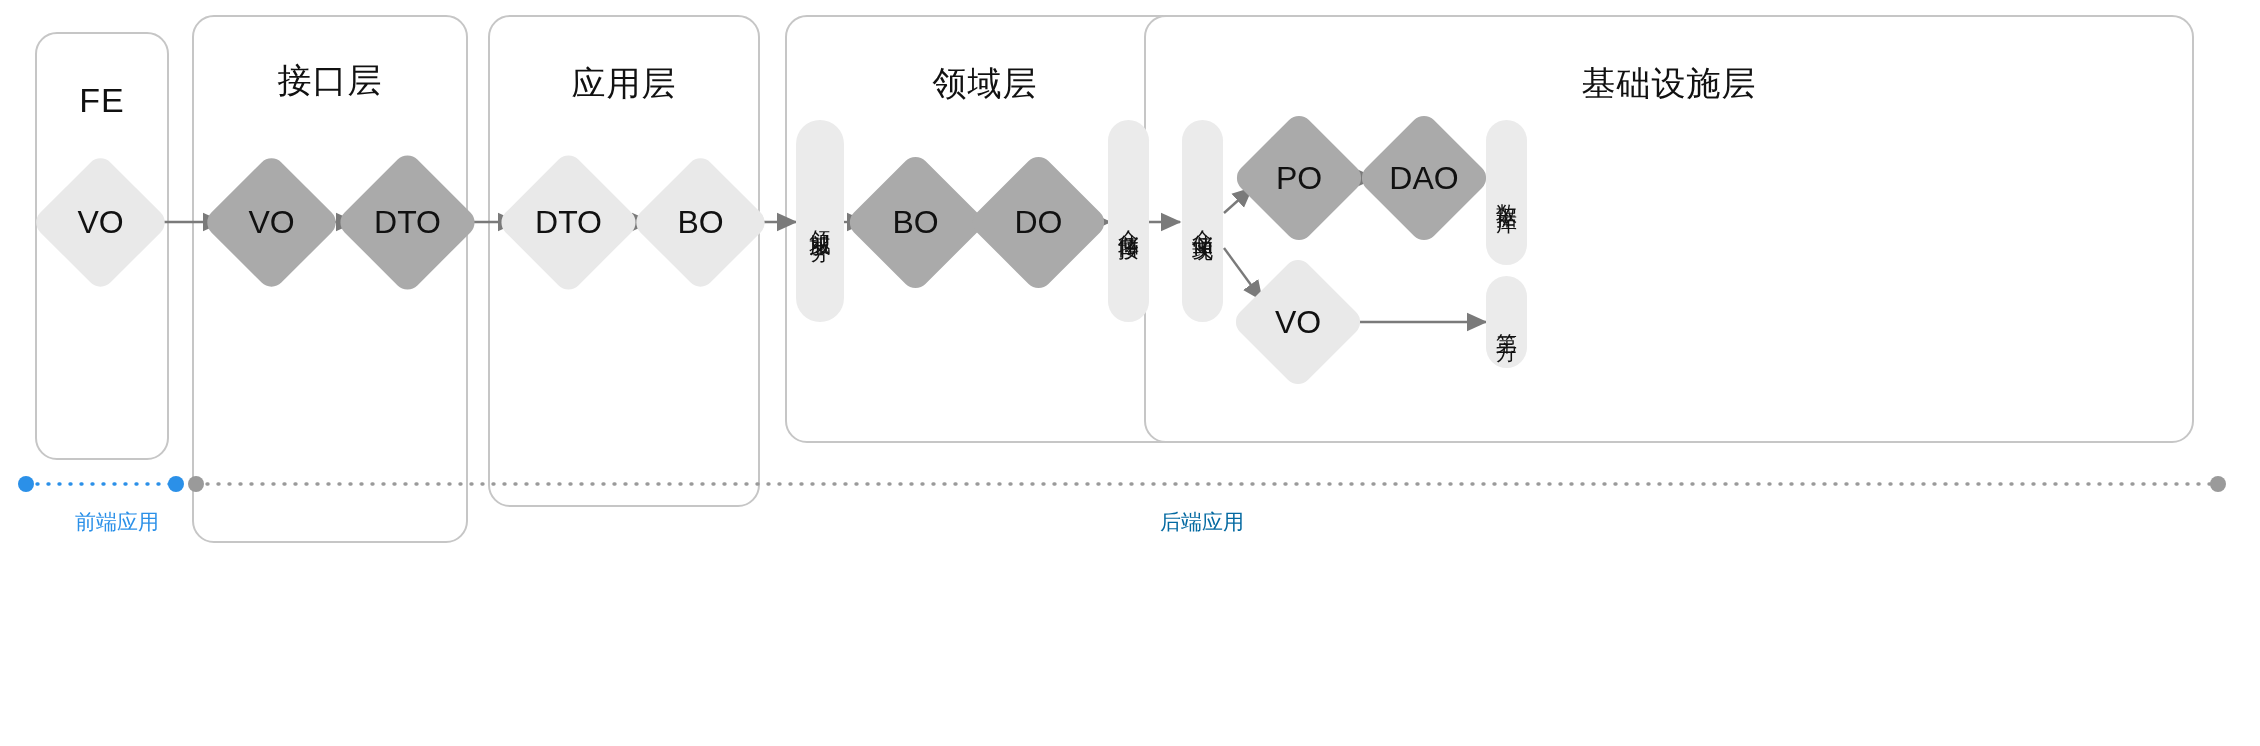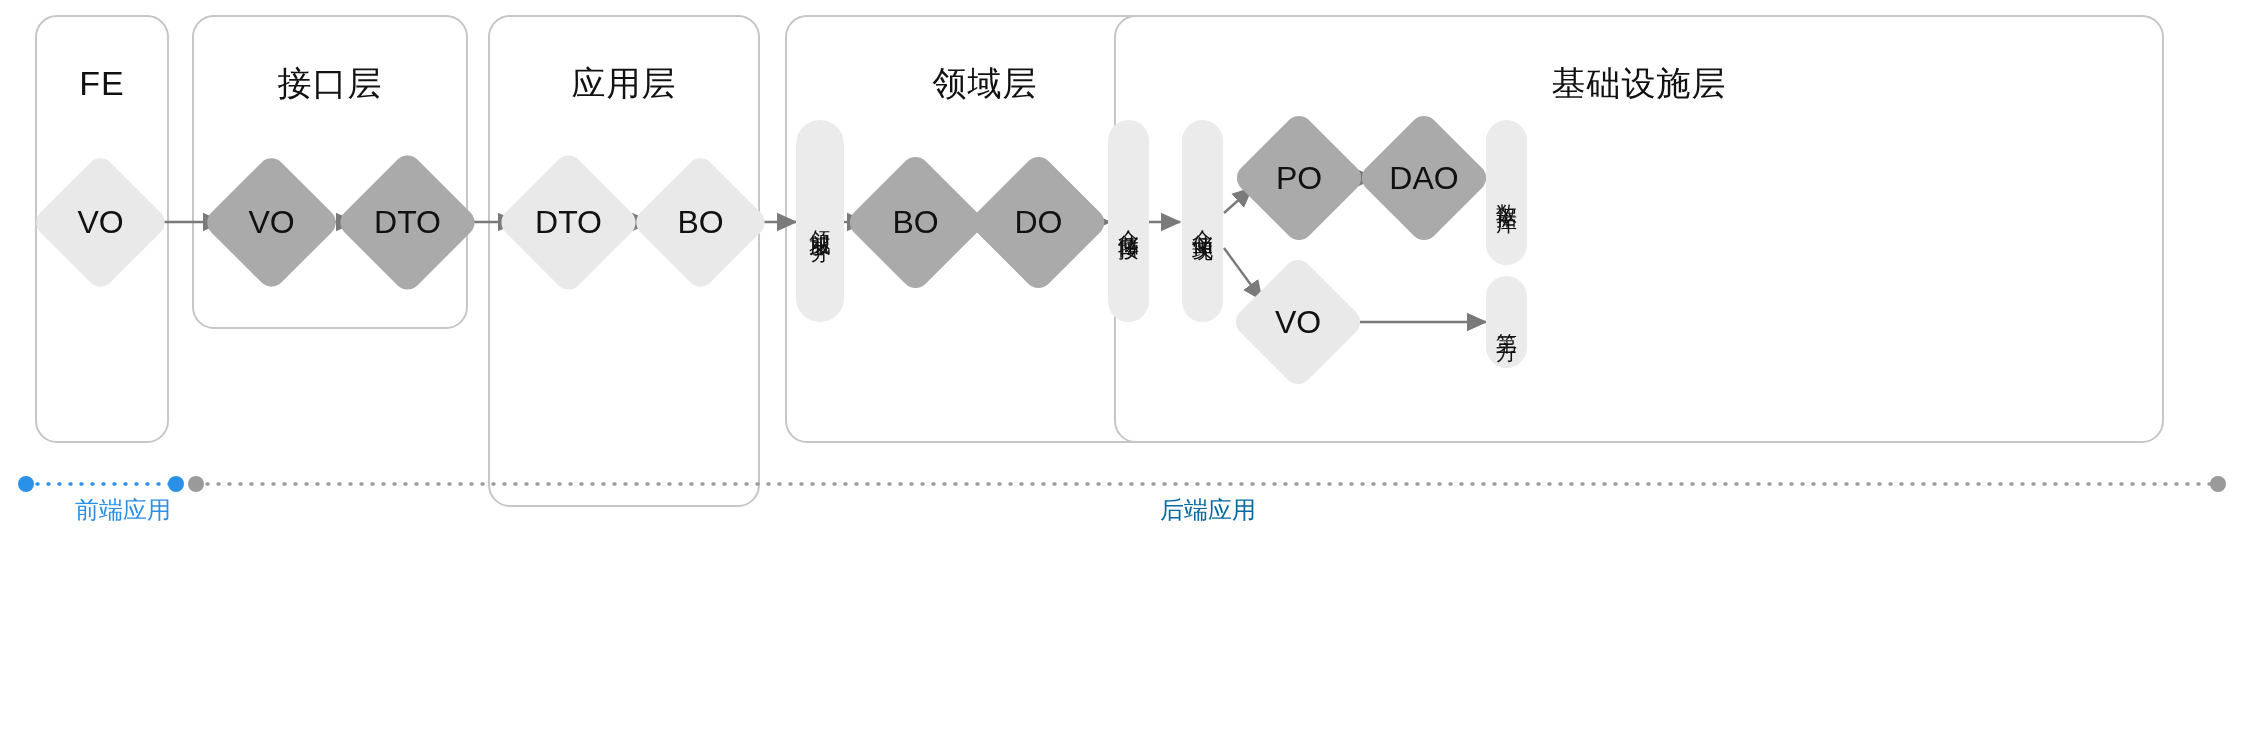--- a/index.html
+++ b/index.html
@@ -18,46 +18,46 @@
   .d-light{background:#e9e9e9;}
   .d-dark{background:#aaaaaa;}
 
   .pill{position:absolute;background:#ebebeb;border-radius:28px;box-sizing:border-box;
         display:flex;align-items:center;justify-content:center;}
   .pill .plabel{font-size:21px;line-height:28px;color:#111;
         writing-mode:vertical-rl;text-orientation:upright;letter-spacing:4px;white-space:nowrap;}
 
   svg.conn{position:absolute;left:0;top:0;width:2260px;height:746px;pointer-events:none;}
 
-  .legend-label{position:absolute;font-size:24px;white-space:nowrap;}
+  .legend-label{position:absolute;font-size:21px;white-space:nowrap;margin-top:14px;}
   .legend-fe{color:#2b90e8;}
   .legend-be{color:#0369a1;}
 </style>
 </head>
 <body>
 
 <div id="stage">
 
-  <div class="panel" style="left:35px;top:15px;width:134px;height:428px;">
+  <div class="panel" style="left:35px;top:32px;width:134px;height:428px;">
     <div class="panel-title">FE</div>
   </div>
 
-  <div class="panel" style="left:192px;top:15px;width:276px;height:314px;">
+  <div class="panel" style="left:192px;top:15px;width:276px;height:528px;font-family:Liberation Mono, monospace;">
     <div class="panel-title">接口层</div>
   </div>
 
   <div class="panel" style="left:488px;top:15px;width:272px;height:492px;">
     <div class="panel-title">应用层</div>
   </div>
 
   <div class="panel" style="left:785px;top:15px;width:400px;height:428px;">
     <div class="panel-title">领域层</div>
   </div>
 
-  <div class="panel" style="left:1114px;top:15px;width:1050px;height:428px;">
+  <div class="panel" style="left:1144px;top:15px;width:1050px;height:428px;">
     <div class="panel-title">基础设施层</div>
   </div>
 
   <svg class="conn" viewBox="0 0 2260 746">
     <defs>
       <marker id="ah" markerWidth="9" markerHeight="9" refX="8" refY="4.5" orient="auto">
         <path d="M0,0.6 L8.6,4.5 L0,8.4 z" fill="#7a7a7a"></path>
       </marker>
     </defs>
     <g stroke="#7a7a7a" stroke-width="2.4" fill="none" marker-end="url(#ah)">

